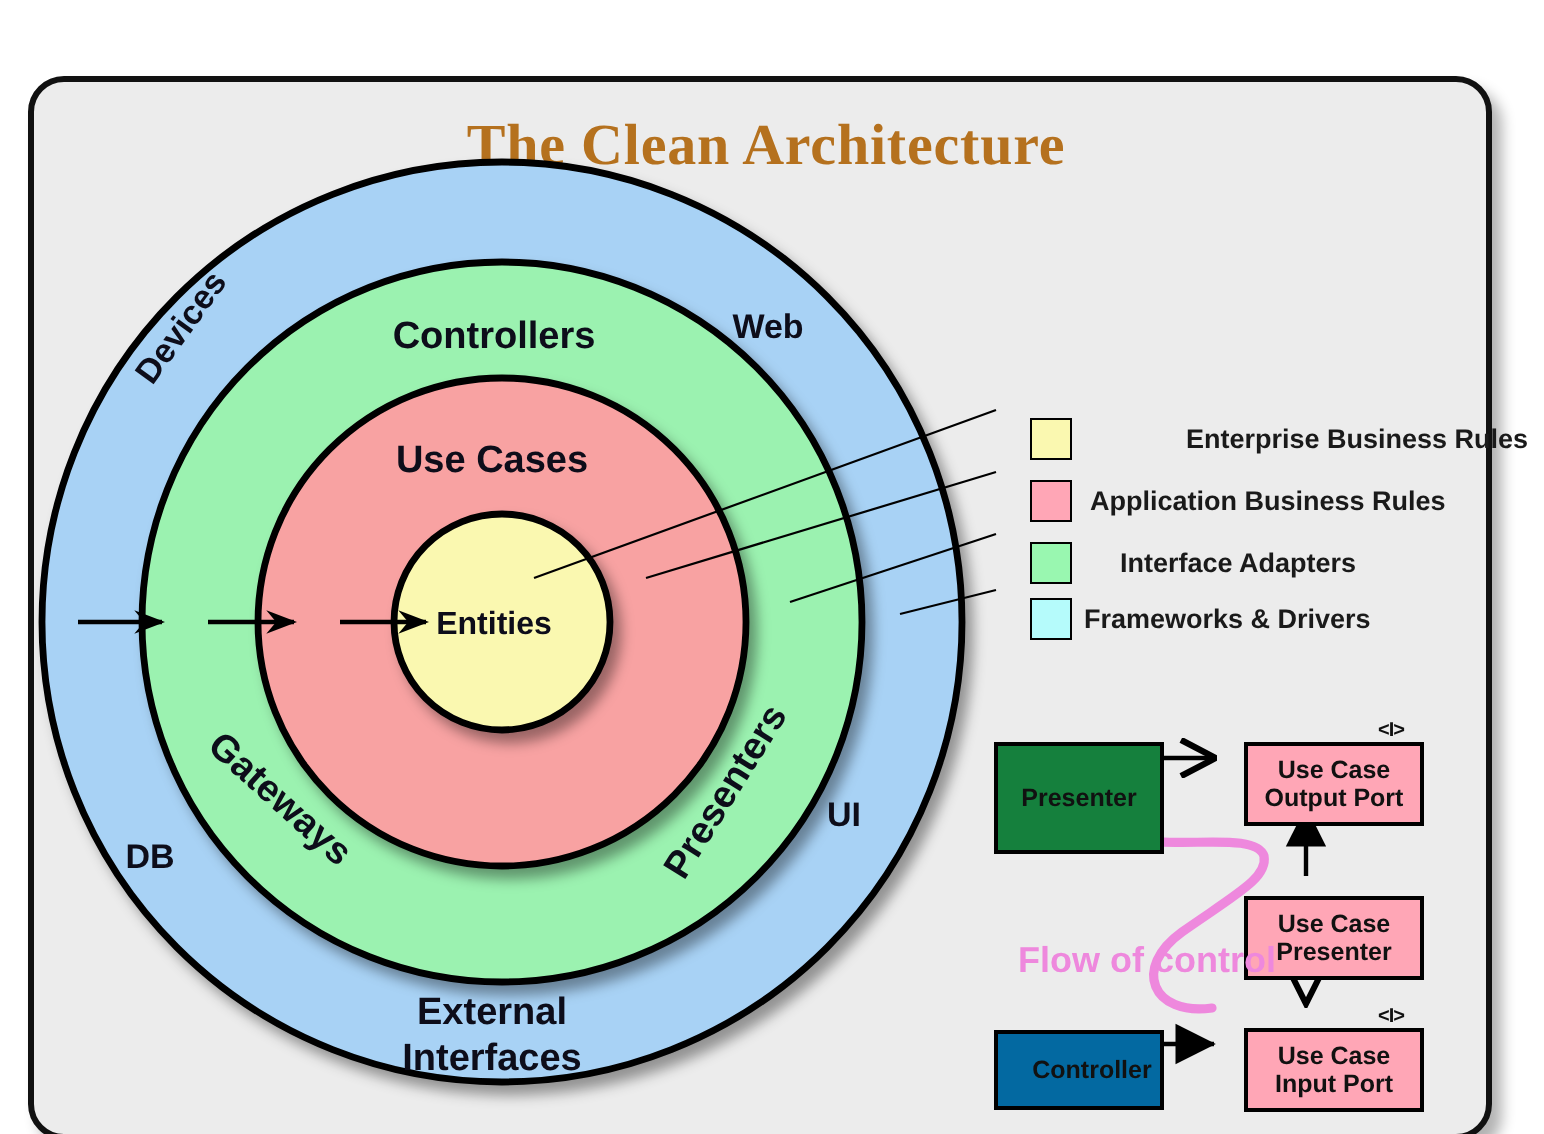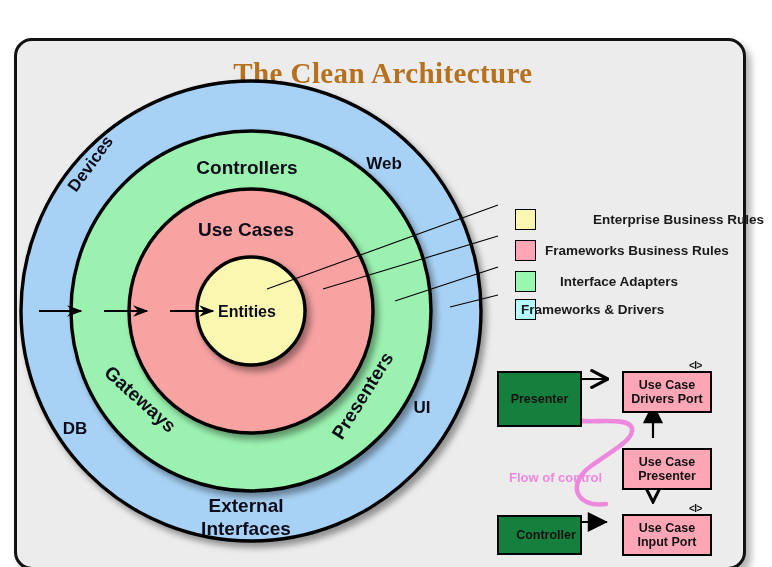--- a/index.html
+++ b/index.html
@@ -106,21 +106,21 @@
     font-weight: bold;
     font-size: 10px;
     color: #111;
     letter-spacing: -0.5px;
   }
 
   .flow-label {
     position: absolute;
     font-family: "Liberation Sans", sans-serif;
     font-weight: bold;
-    font-size: 13px;
+    font-size: 18px;
     color: #ee88dd;
     white-space: nowrap;
   }
 </style>
 </head>
 <body>
 
 <div id="root">
 
   <div class="frame">
@@ -203,47 +203,47 @@
       <path d="M 620 490 C 590 494, 580 470, 605 452 C 632 433, 648 425, 646 414
                C 642 402, 606 410, 585 406 C 560 401, 552 392, 547 387" fill="none" stroke="#ee88dd" stroke-width="4.6" stroke-linecap="round" marker-end="url(#pinkArrow)"></path>
     </g>
   </svg>
 
   <div>
     <div class="legend-sw" style="left:515px; top:183px; background:#faf8b0;"></div>
     <div class="legend-text" style="left:545px; top:187px;padding-left:48px;">Enterprise Business Rules</div>
 
     <div class="legend-sw" style="left:515px; top:214px; background:#ffa6b6;"></div>
-    <div class="legend-text" style="left:545px; top:218px;">Frameworks Business Rules</div>
+    <div class="legend-text" style="left:545px; top:218px;">Application Business Rules</div>
 
     <div class="legend-sw" style="left:515px; top:245px; background:#99f7b0;"></div>
     <div class="legend-text" style="left:560px; top:249px;">Interface Adapters</div>
 
     <div class="legend-sw" style="left:515px; top:273px; background:#b5fbfb;"></div>
-    <div class="legend-text" style="left:521px; top:277px;">Frameworks &amp; Drivers</div>
+    <div class="legend-text" style="left:542px; top:277px;">Frameworks &amp; Drivers</div>
   </div>
 
   <div>
 
     <div class="box" style="left:497px; top:345px; width:85px; height:56px; background:#15803d;">
       <span>Presenter</span>
     </div>
 
     <div class="iface-tag" style="left:689px; top:334px;"><span>&lt;I&gt;</span></div>
     <div class="box" style="left:622px; top:345px; width:90px; height:42px; background:#ffa6b6; flex-direction:column;">
       <span>Use Case</span>
-      <span>Drivers Port</span>
+      <span>Output Port</span>
     </div>
 
     <div class="box" style="left:622px; top:422px; width:90px; height:42px; background:#ffa6b6; flex-direction:column;">
       <span>Use Case</span>
       <span>Presenter</span>
     </div>
 
-    <div class="box" style="left:497px; top:489px; width:85px; height:40px; background:#15803d;padding-left:13px;">
+    <div class="box" style="left:497px; top:489px; width:85px; height:40px; background:#0369a1;padding-left:13px;">
       <span>Controller</span>
     </div>
 
     <div class="iface-tag" style="left:689px; top:477px;"><span>&lt;I&gt;</span></div>
     <div class="box" style="left:622px; top:488px; width:90px; height:42px; background:#ffa6b6; flex-direction:column;">
       <span>Use Case</span>
       <span>Input Port</span>
     </div>
 
     <div class="flow-label" style="left:509px; top:444px;">Flow of control</div>

